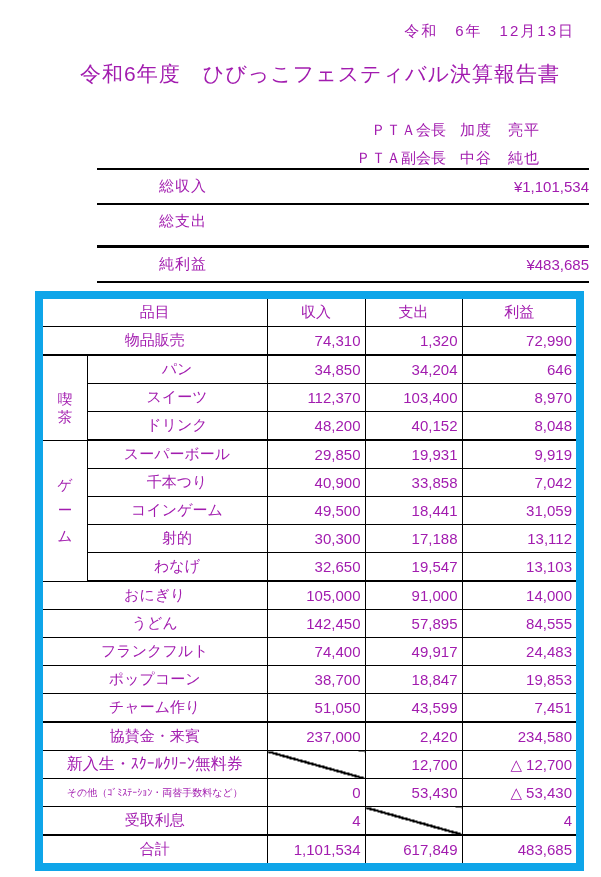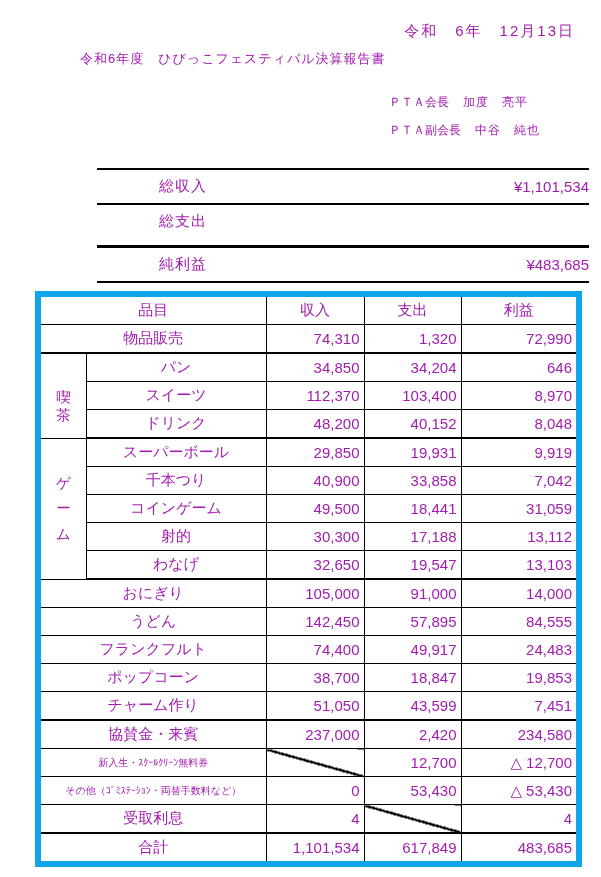--- a/index.html
+++ b/index.html
@@ -10,67 +10,67 @@
     color:#a21caf;
     font-family:"Liberation Sans","DejaVu Sans",sans-serif;
     overflow:hidden;
   }
   
   .date{
     position:absolute;top:22px;right:26px;
     font-size:15px;letter-spacing:2px;white-space:pre;
   }
   .title{
-    position:absolute;top:50px;left:80px;
-    font-size:13px;letter-spacing:1px;white-space:pre;
+    position:absolute;top:60px;left:80px;
+    font-size:21px;letter-spacing:1px;white-space:pre;
   }
   .officers{
-    position:absolute;top:88px;right:61px;
-    text-align:left;font-size:12px;line-height:28px;
+    position:absolute;top:116px;right:61px;
+    text-align:right;font-size:15px;line-height:28px;
   }
   .officer-line{white-space:pre;}
   .officer-line .role{margin-right:14px;}
   .officer-line .name{letter-spacing:1px;}
   
   .summary{
     position:absolute;left:97px;top:168px;width:492px;
     border-bottom:2px solid #000;
   }
   .summary .srow{display:flex;align-items:center;height:33px;}
   .summary .srow1{border-top:2px solid #000;}
   .summary .srow2{border-top:2px solid #000;gap:20px;}
   .summary .srow3{border-top:3px solid #000;margin-top:7px;}
   .summary .slabel{width:172px;text-align:center;font-size:15px;letter-spacing:1px;}
   .summary .svalue{flex:1;text-align:right;font-size:15px;}
   
   table.main{
     position:absolute;left:35px;top:291px;
     border-collapse:collapse;table-layout:fixed;
     width:541px;
-    border:6px solid #0ea5e9;
+    border:8px solid #0ea5e9;
     font-size:15px;
   }
   table.main td,table.main th{
     border:1px solid #000;
     height:27px;padding:0 4px;
     font-weight:normal;overflow:hidden;white-space:nowrap;
   }
   td.g{border-right:1px solid #000;text-align:center;padding:0;}
   td.i,th.i{border-right:2px solid #000;text-align:center;}
   td.m,th.m{border-right:2px solid #000;text-align:center;}
   td.n1,th.n1{border-right:2px solid #000;text-align:right;}
   th.n1{text-align:center;}
   td.n2,th.n2{border-right:3px solid #000;text-align:right;margin-left:36px;}
   th.n2{text-align:center;}
   td.n3,th.n3{text-align:right;padding-right:6px;}
   th.n3{text-align:center;}
   tr.tb td{border-bottom:2px solid #000;}
   tr.hdr th{border-bottom:1px solid #000;}
   td.sm{font-size:10px;letter-spacing:0;}
-  td.md{font-size:10px;}
+  td.md{font-size:16px;}
   td.slash{
     background:linear-gradient(to top right,
       transparent calc(50% - 1.2px),
       #000 calc(50% - 1.2px),
       #000 calc(50% + 1.2px),
       transparent calc(50% + 1.2px));
   }
   .vert{
     display:block;margin:0 auto;
     writing-mode:vertical-rl;

